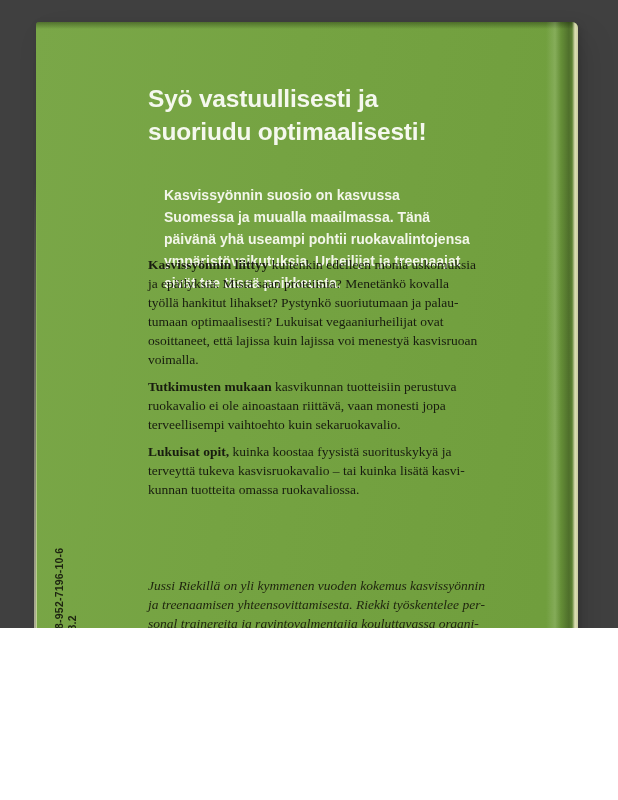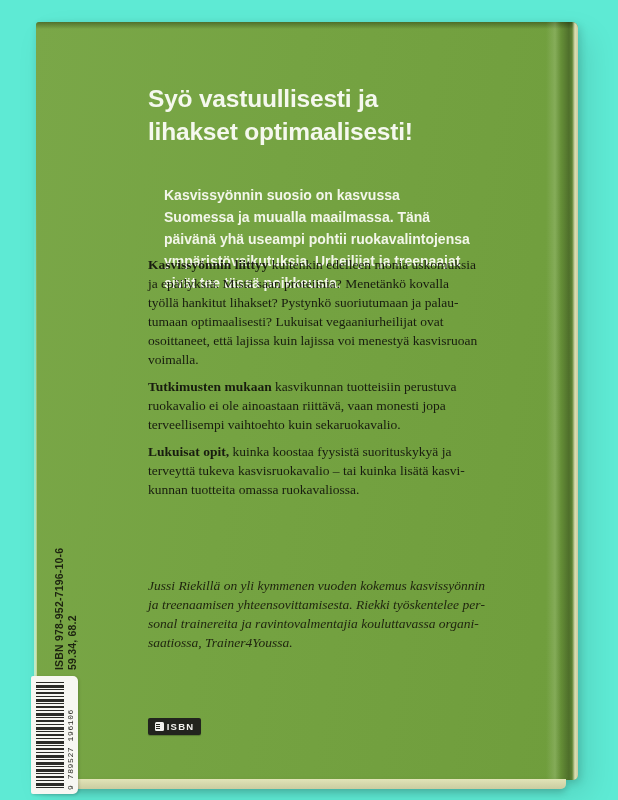--- a/index.html
+++ b/index.html
@@ -1,16 +1,16 @@
 <!DOCTYPE html>
 <html><head>
 <meta charset="utf-8">
 <style>
   html,body{margin:0;padding:0;background:#ffffff;}
-  .photo{position:relative;width:618px;height:800px;background:#5eead4;overflow:hidden;
+  .photo{position:relative;width:618px;height:628px;background:#404040;overflow:hidden;
          font-family:"Liberation Sans",sans-serif;}
   
   .book{position:absolute;left:36px;top:22px;width:542px;height:758px;
         background:linear-gradient(100deg,#7aa748 0%,#75a342 40%,#6f9d3c 100%);
         border-radius:3px 6px 5px 3px;
         box-shadow:2px 3px 8px rgba(0,0,0,0.16), 10px 14px 30px rgba(0,0,0,0.10);}
   .top-shade{position:absolute;left:0;top:0;right:0;height:7px;border-radius:3px 6px 0 0;
         background:linear-gradient(180deg,rgba(15,25,5,0.38),rgba(15,25,5,0));}
   .right-fold{position:absolute;top:0;bottom:0;right:0;width:32px;border-radius:0 6px 5px 0;
         background:linear-gradient(90deg,rgba(255,255,255,0) 0,rgba(255,255,255,0.14) 9px,
@@ -68,21 +68,21 @@
 
 <div class="photo">
   <div class="book">
     <div class="top-shade"></div>
     <div class="right-fold"></div>
     <div class="left-edge"></div>
     <div class="pages"></div>
 
     <h1 class="title">
       <span class="tl">Syö vastuullisesti ja</span>
-      <span class="tl">lihakset optimaalisesti!</span>
+      <span class="tl">suoriudu optimaalisesti!</span>
     </h1>
 
     <p class="intro">Kasvissyönnin suosio on kasvussa Suomessa ja muualla maailmassa. Tänä päivänä yhä useampi pohtii ruokavalintojensa ympäristövaikutuksia. Urheilijat ja treenaajat eivät tee tässä poikkeusta.</p>
 
     <div class="body-copy">
       <p class="bp"><strong>Kasvissyönnin liittyy</strong><span> kuitenkin edelleen monia uskomuk­sia ja epäilyksiä. Mistä saan proteiinia? Menetänkö kovalla työllä hankitut lihakset? Pystynkö suoriutumaan ja palau­tumaan optimaalisesti? Lukuisat vegaaniurheilijat ovat osoittaneet, että lajissa kuin lajissa voi menestyä kasvis­ruoan voimalla.</span></p>
       <p class="bp"><strong>Tutkimusten mukaan</strong><span> kasvikunnan tuotteisiin perustuva ruokavalio ei ole ainoastaan riittävä, vaan monesti jopa terveellisempi vaihtoehto kuin sekaruokavalio.</span></p>
       <p class="bp"><strong>Lukuisat opit,</strong><span> kuinka koostaa fyysistä suorituskykyä ja terveyttä tukeva kasvisruokavalio – tai kuinka lisätä kasvi­kunnan tuotteita omassa ruokavaliossa.</span></p>
     </div>
 

